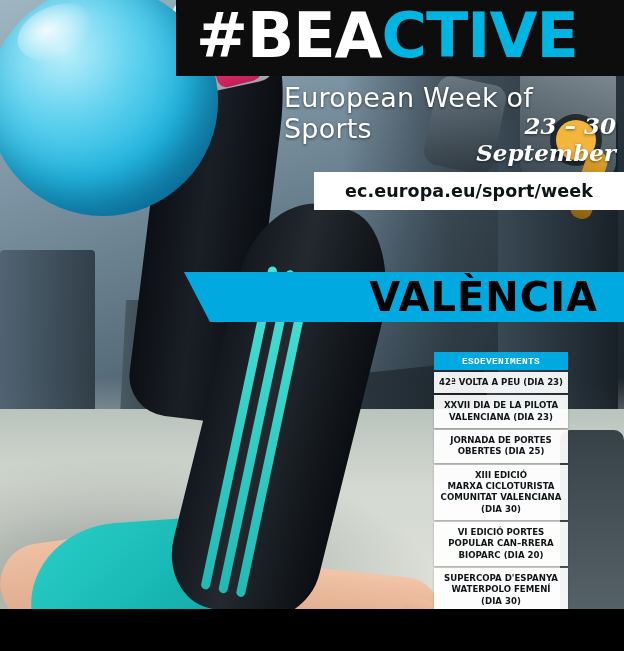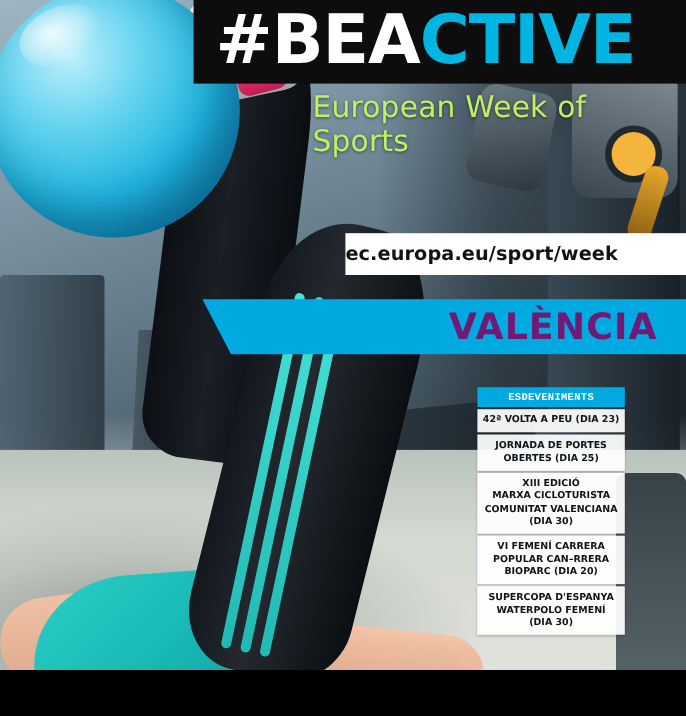--- a/index.html
+++ b/index.html
@@ -182,21 +182,21 @@
     line-height: 76px;
     white-space: nowrap;
   }
   .beactive .w { color: #ffffff; }
   .beactive .c { color: #00b5e2; }
 
   .week-title {
     position: absolute;
     left: 284px; top: 82px;
     width: 330px;
-    color: #bef264;
+    color: #ffffff;
     font-size: 27px;
     font-weight: normal;
     letter-spacing: .2px;
     text-shadow: 0 1px 3px rgba(0,0,0,.55);
     font-family: "DejaVu Sans", sans-serif;
   }
   .week-dates {
     position: absolute;
     left: 380px; top: 112px;
     width: 236px;
@@ -210,22 +210,21 @@
   }
 
   
   .url-bar {
     position: absolute;
     left: 314px; top: 172px;
     width: 310px; height: 38px;
     background: #ffffff;
     display: flex;
     align-items: center;
-    justify-content: flex-start;
-    margin-top: 40px;
+    justify-content: center;
   }
   .url-bar span {
     color: #0f1417;
     font-size: 17.5px;
     font-weight: bold;
     letter-spacing: .1px;
     font-family: "DejaVu Sans", sans-serif;
   }
 
   
@@ -241,22 +240,22 @@
     left: -26px; top: 0;
     width: 0; height: 0;
     border-style: solid;
     border-width: 0 26px 50px 0;
     border-color: transparent #00a9e0 transparent transparent;
   }
   .ribbon span {
     position: absolute;
     right: 26px; top: 0;
     line-height: 50px;
-    color: #701a75;
-    font-size: 33px;
+    color: #000000;
+    font-size: 40px;
     font-weight: bold;
     letter-spacing: 1px;
     font-family: "DejaVu Sans", sans-serif;
   }
 
   
   .events {
     position: absolute;
     left: 434px; top: 352px;
     width: 134px;
@@ -323,52 +322,57 @@
     <div class="shoe-pink"></div>
     <div class="ball">
       <div class="ball-gloss"></div>
     </div>
   </div>
 
   <div class="top-banner"></div>
   <div class="beactive"><span class="w">#BEA</span><span class="c">CTIVE</span></div>
 
   <div class="week-title">European Week of Sports</div>
+  <div class="week-dates">23 – 30 September</div>
 
   <div class="url-bar">
     <span>ec.europa.eu/sport/week</span>
   </div>
 
   <div class="ribbon">
     <span>VALÈNCIA</span>
   </div>
 
   <div class="events">
     <div class="events-header">ESDEVENIMENTS</div>
 
     <div class="event-item">
       <div>42ª VOLTA A PEU (DIA 23)</div>
     </div>
 
+    <div class="event-item">
+      <div>XXVII DIA DE LA PILOTA</div>
+      <div>VALENCIANA  (DIA 23)</div>
+    </div>
 
 
     <div class="event-item">
       <div>JORNADA DE PORTES</div>
       <div>OBERTES (DIA 25)</div>
     </div>
 
     <div class="event-item">
       <div>XIII EDICIÓ</div>
       <div>MARXA CICLOTURISTA</div>
       <div>COMUNITAT VALENCIANA</div>
       <div>(DIA 30)</div>
     </div>
 
     <div class="event-item">
-      <div>VI FEMENÍ CARRERA</div>
+      <div>VI EDICIÓ PORTES</div>
       <div>POPULAR CAN–RRERA</div>
       <div>BIOPARC (DIA 20)</div>
     </div>
 
     <div class="event-item">
       <div>SUPERCOPA D'ESPANYA</div>
       <div>WATERPOLO FEMENÍ</div>
       <div>(DIA 30)</div>
     </div>
   </div>

